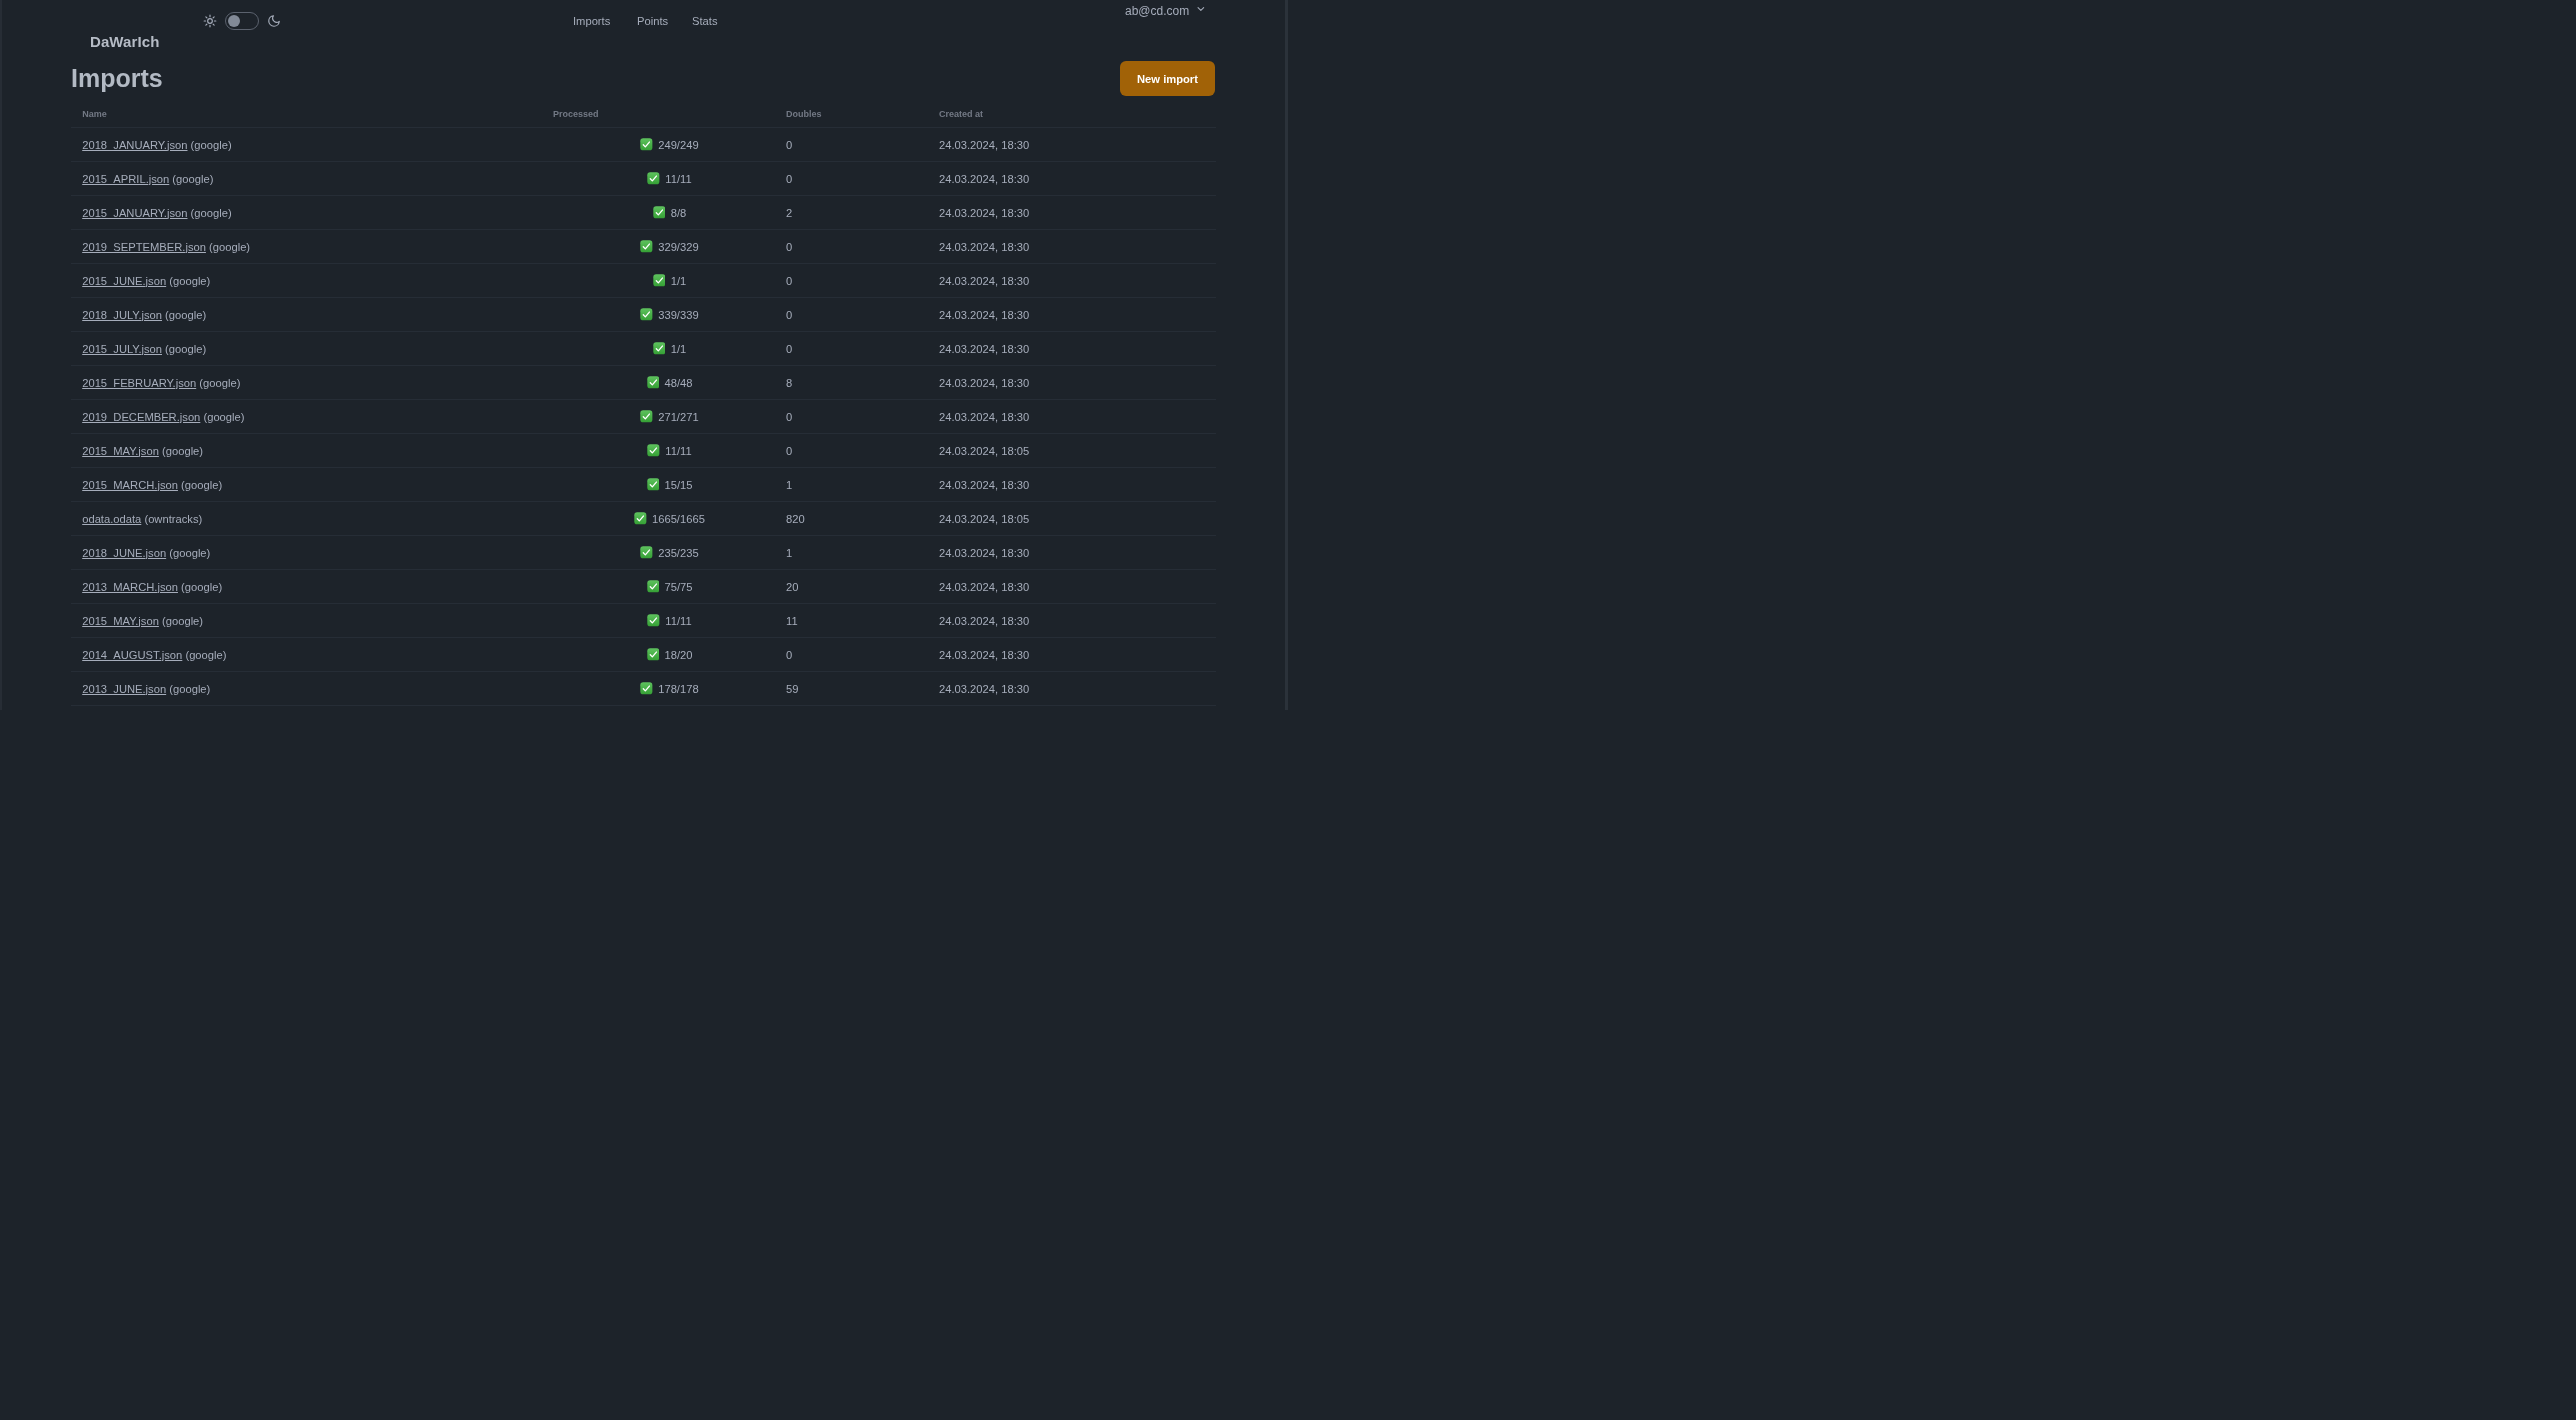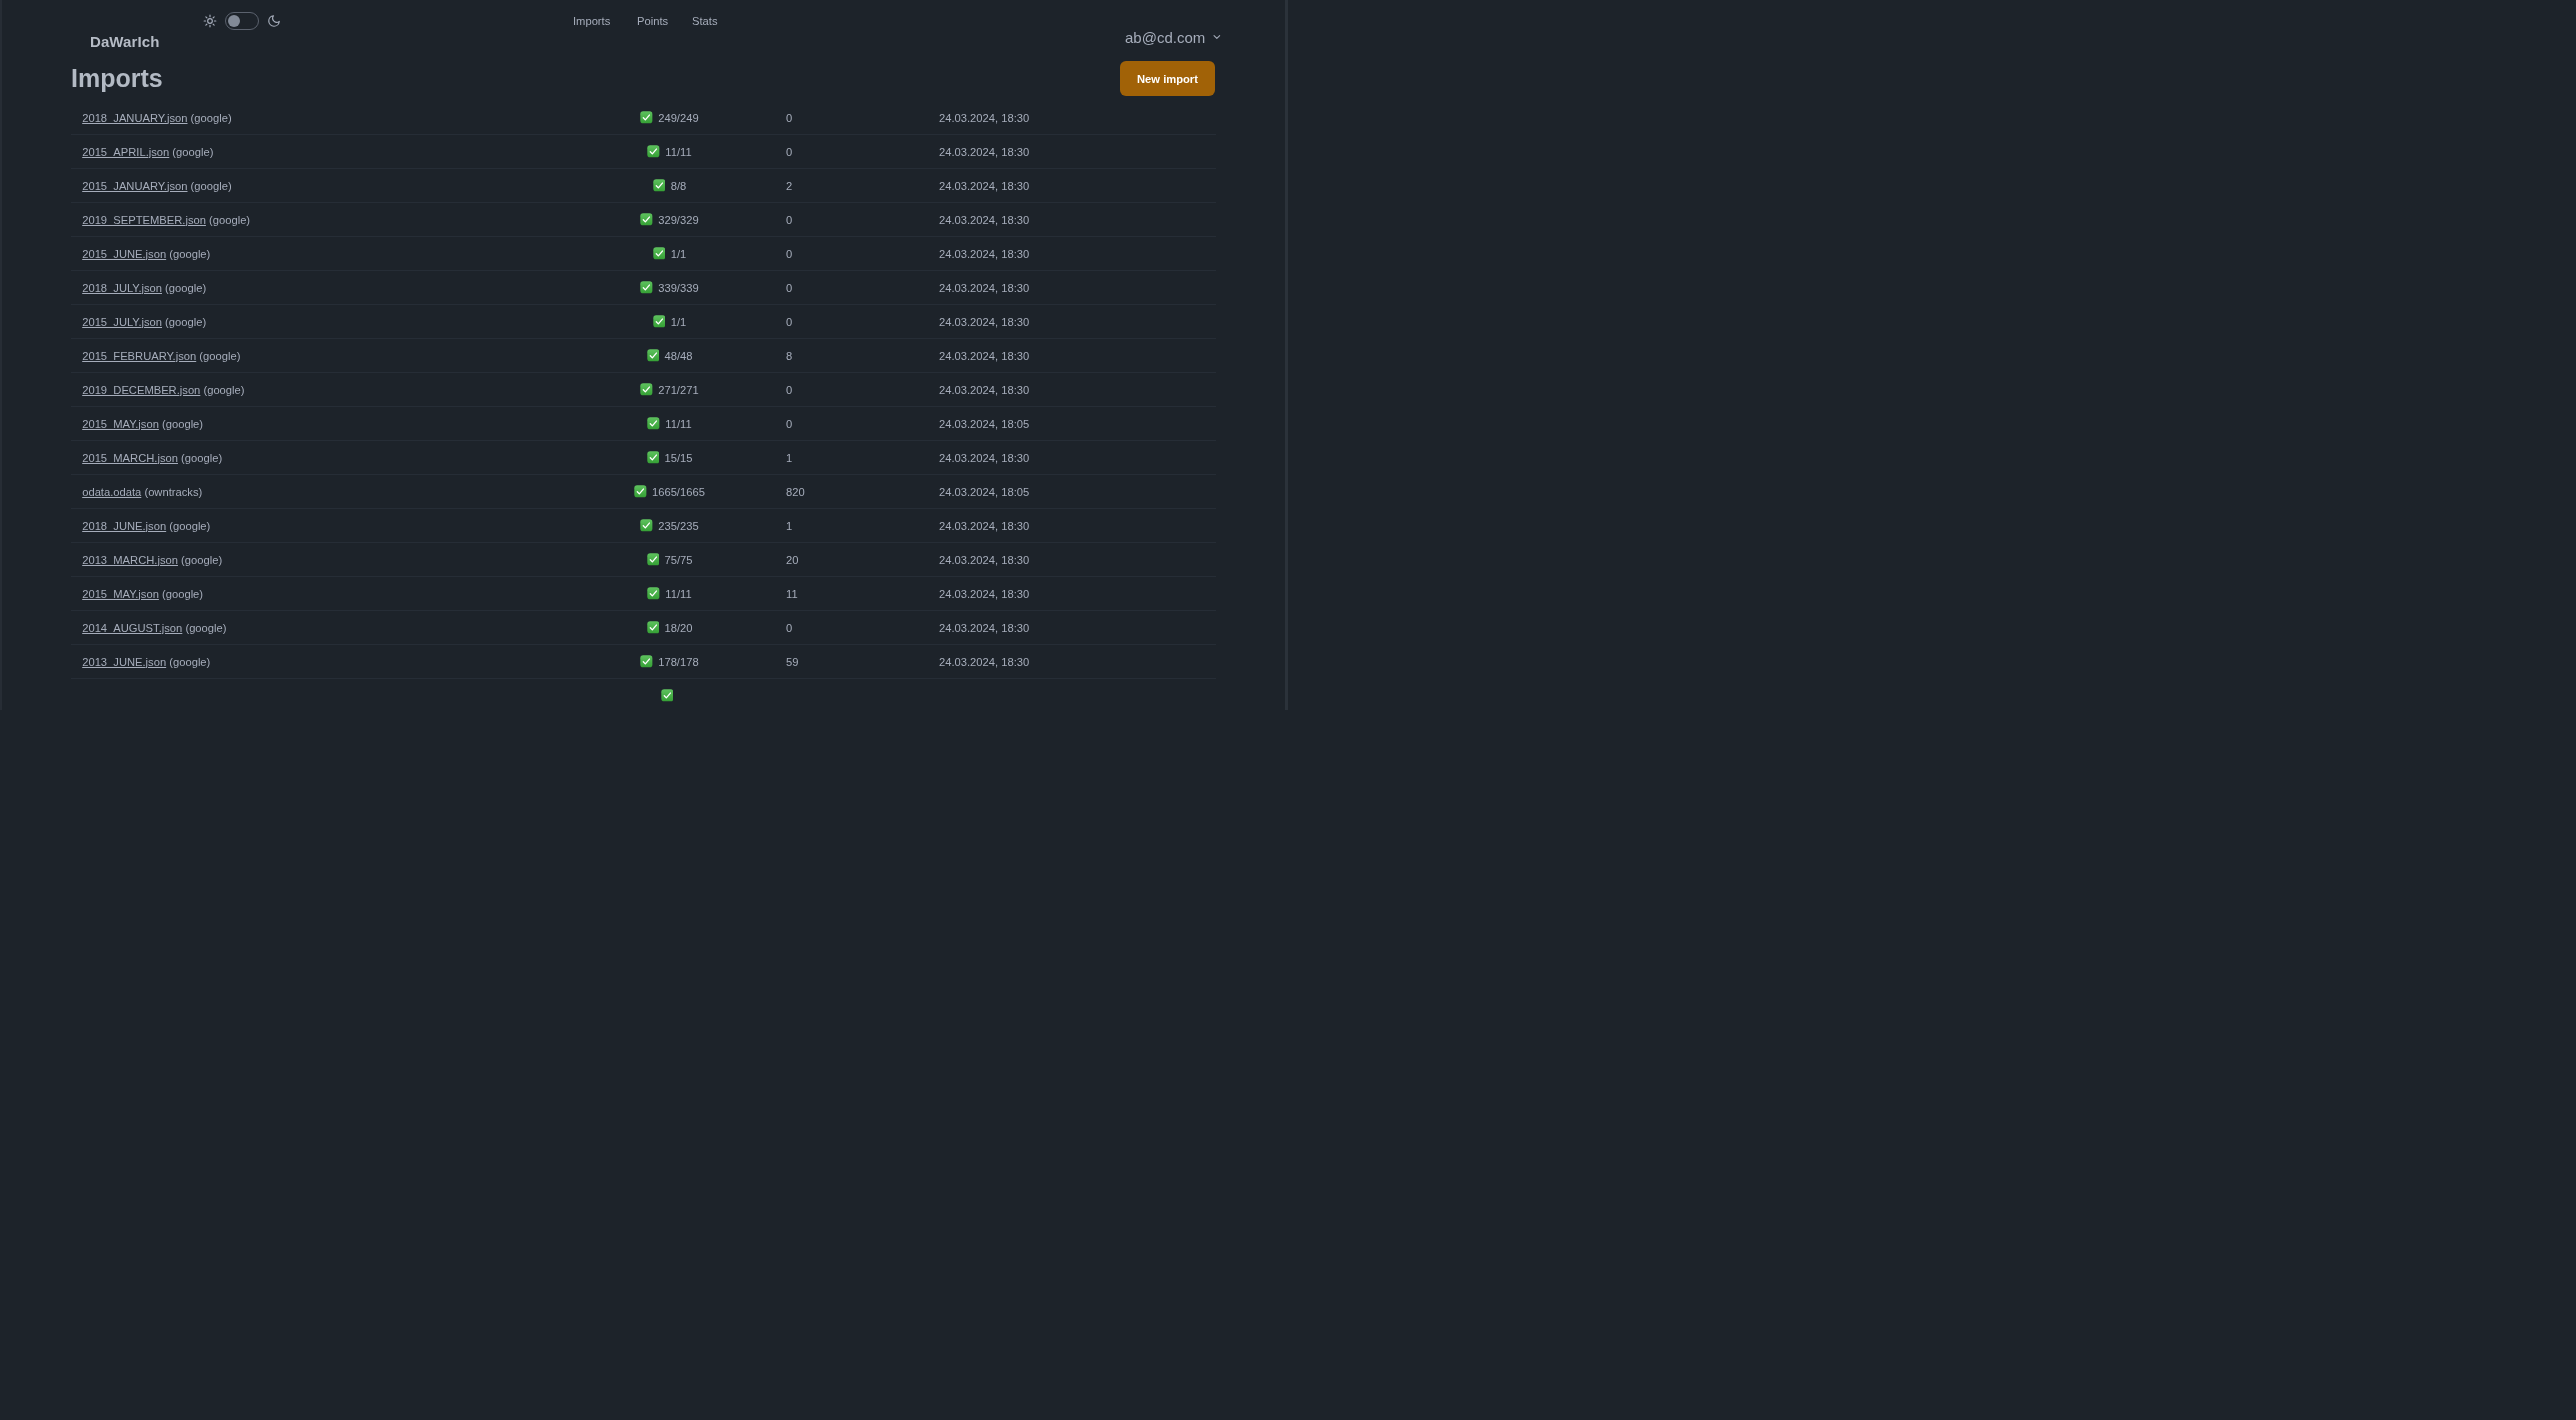--- a/index.html
+++ b/index.html
@@ -37,23 +37,23 @@
   }
   .nav-links { position: absolute; left: 0; top: 0; width: 1288px; height: 42px; }
   .nav-link {
     position: absolute; top: 0; height: 42px; display: flex; align-items: center;
     font-size: 11.2px; color: #a6adbb; cursor: pointer;
   }
   .nav-imports { left: 573px; }
   .nav-points  { left: 637px; }
   .nav-stats   { left: 692px; }
   .user-menu {
-    position: absolute; left: 1125px; top: 16px; height: 42px;
-    display: flex; align-items: center; gap: 6.7px;
-    font-size: 15px; color: #a6adbb; cursor: pointer;
+    position: absolute; left: 1125px; top: 4px; height: 42px;
+    display: flex; align-items: flex-start; gap: 6.7px;
+    font-size: 12px; color: #a6adbb; cursor: pointer;
   }
 
   
   .page-title {
     position: absolute; left: 71px; top: 64px;
     font-size: 25px; font-weight: bold; color: #b3bac4;
   }
   .new-import-btn {
     position: absolute; left: 1120px; top: 61px; width: 95px; height: 35px;
     background: #a16207; color: #ffffff; border: none; border-radius: 6px;
@@ -113,20 +113,26 @@
     <svg width="9.7" height="9.7" viewBox="0 0 24 24">
       <path class="icon-stroke" style="stroke-width:2.6" d="M5 9l7 7 7-7"></path>
     </svg>
   </div>
 </header>
 
 <h1 class="page-title">Imports</h1>
 <button class="new-import-btn">New import</button>
 
 <div class="imports-table">
+  <div class="trow thead">
+    <div class="cell-name">Name</div>
+    <div>Processed</div>
+    <div>Doubles</div>
+    <div>Created at</div>
+  </div>
   <div id="table-body">
   <div class="trow tbody-row">
     <div class="cell-name">
       <a class="file-link">2018_JANUARY.json</a><span class="file-source"> (google)</span>
     </div>
     <div class="cell-processed">
       <svg class="check-icon" width="12.7" height="12.7" viewBox="0 0 20 20">
         <defs>
           <linearGradient id="checkGrad" x1="0" y1="0" x2="0" y2="1">
             <stop offset="0" stop-color="#5ec25e"></stop>

